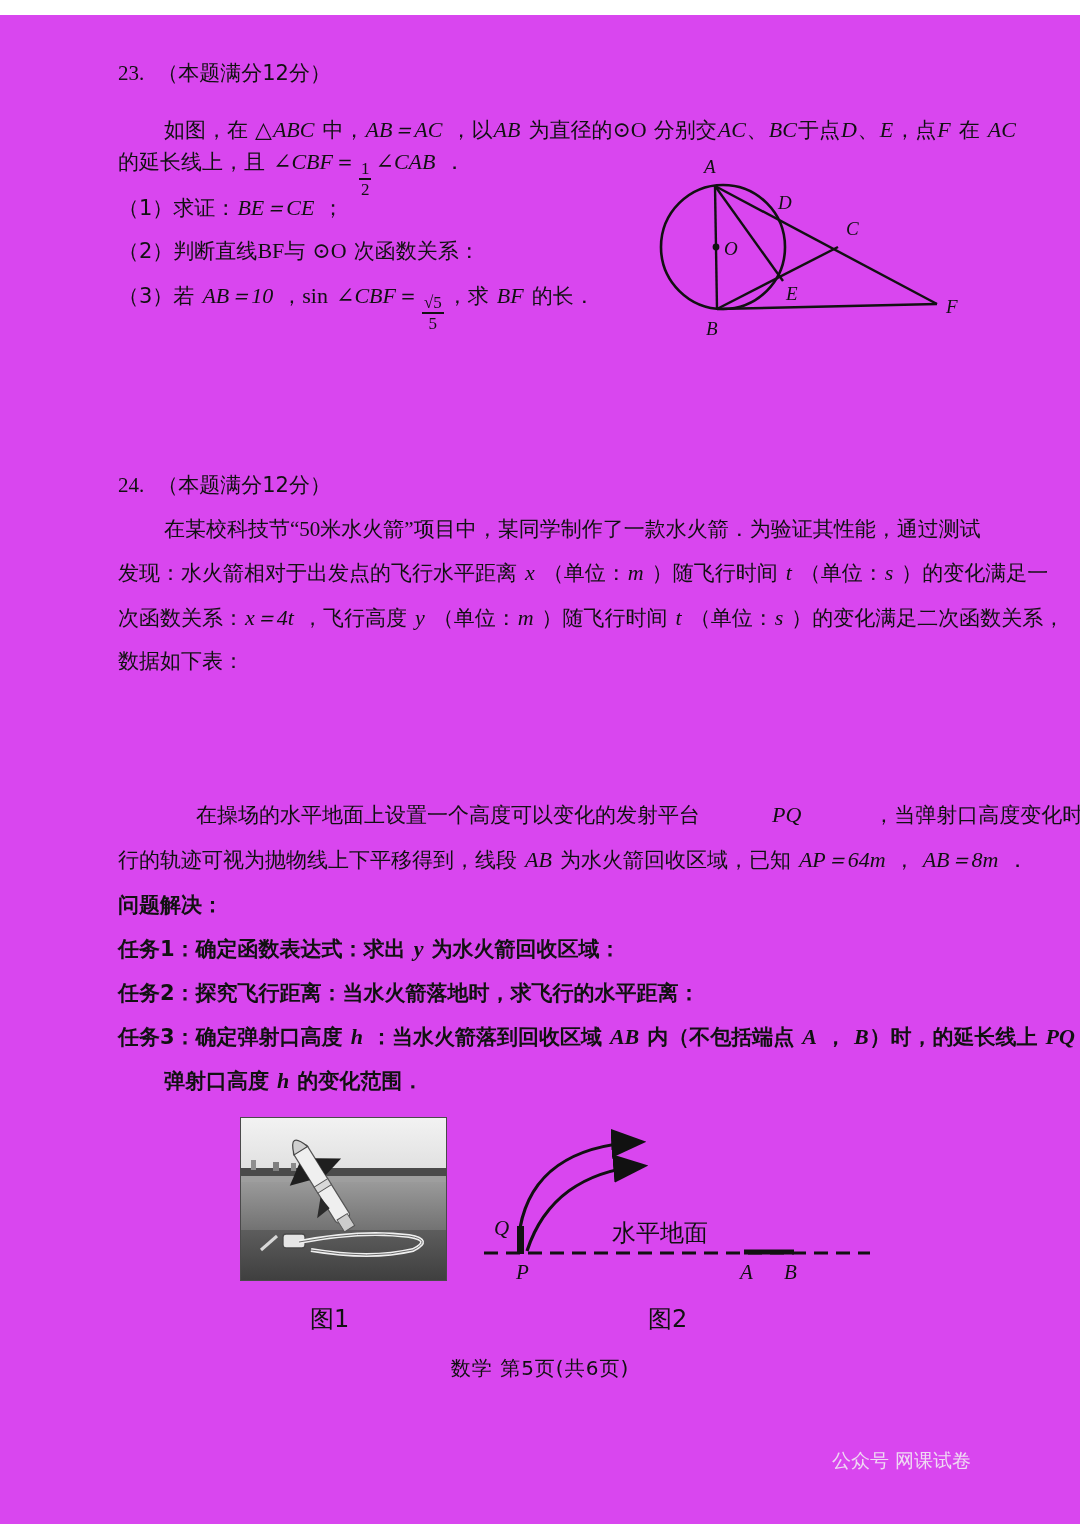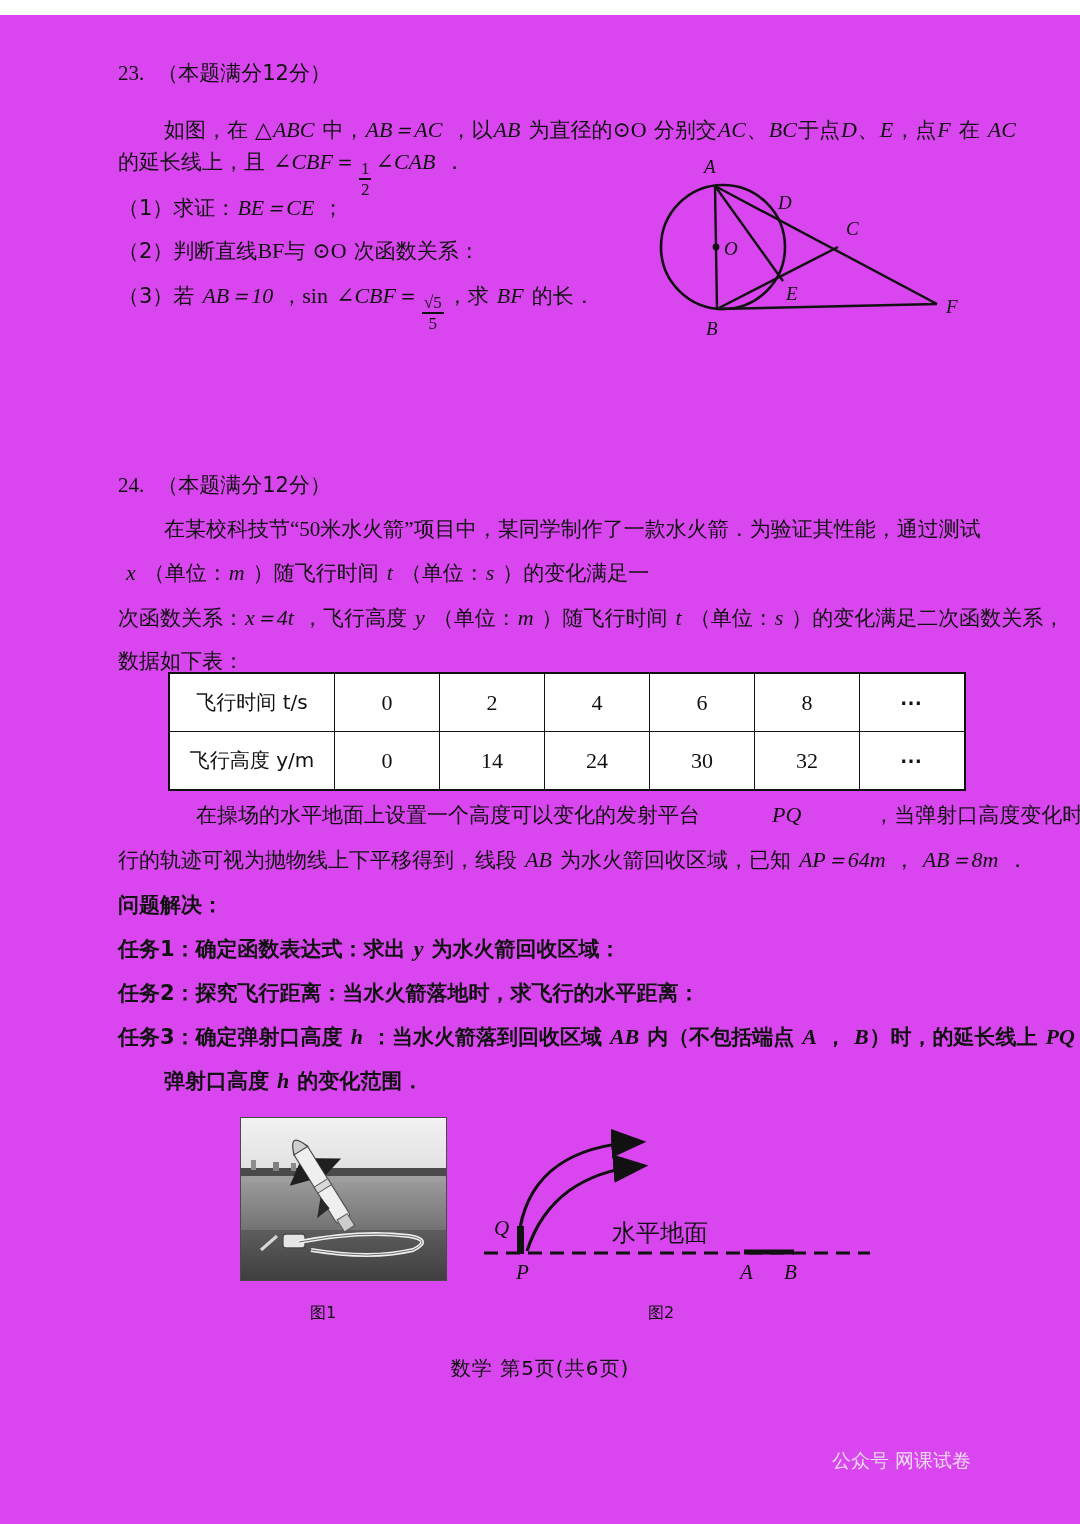--- a/index.html
+++ b/index.html
@@ -107,21 +107,21 @@
     height: 162px;
     border: 1.5px solid #4a4a4a;
     overflow: hidden;
     background: #b9b9b9;
   }
 
   
   .caption {
     position: absolute;
     font-family: "DejaVu Sans", "Liberation Sans", sans-serif;
-    font-size: 16px;
+    font-size: 24px;
   }
   .footer {
     position: absolute;
     left: 0; right: 0;
     top: 1340px;
     text-align: center;
     font-family: "DejaVu Sans", "Liberation Sans", sans-serif;
     font-size: 20px;
     letter-spacing: 1px;
   }
@@ -274,20 +274,21 @@
       <span class="sp2"></span>
       <span>（本题满分12分）</span>
   </div>
 
   <div class="line" style="top:500px;font-family:Liberation Serif, serif;">
     <span class="indent"></span>
       <span>在某校科技节“50米水火箭”项目中，某同学制作了一款水火箭．为验证其性能，通过测试</span>
   </div>
 
   <div class="line" style="top:544px;">
+    <span>发现：水火箭相对于出发点的飞行水平距离</span>
       <span class="sp"></span>
       <i class="m">x</i>
       <span class="sp"></span>
       <span>（单位：</span>
       <i class="m">m</i>
       <span class="sp"></span>
       <span>）随飞行时间</span>
       <span class="sp"></span>
       <i class="m">t</i>
       <span class="sp"></span>
@@ -315,46 +316,20 @@
       <span>（单位：</span>
       <i class="m">s</i>
       <span class="sp"></span>
       <span>）的变化满足二次函数关系，</span>
   </div>
 
   <div class="line" style="top:632px;">
     <span>数据如下表：</span>
   </div>
 
-  <table class="datatable" style="left:168px; top:657px;">
-    <tbody>
-        <tr>
-      <td class="hd">
-        <span>飞行时间 t/s</span>
-      </td>
-      <td class="val">0</td>
-      <td class="val">2</td>
-      <td class="val">4</td>
-      <td class="val">6</td>
-      <td class="val">8</td>
-      <td class="val dots">⋯</td>
-    </tr>
-    <tr>
-      <td class="hd">
-        <span>飞行高度 y/m</span>
-      </td>
-      <td class="val">0</td>
-      <td class="val">14</td>
-      <td class="val">24</td>
-      <td class="val">30</td>
-      <td class="val">32</td>
-      <td class="val dots">⋯</td>
-    </tr>
-  </tbody>
-    </table>
 
   <div class="line" style="top:786px;gap:32px;">
     <span class="indent"></span>
       <span>在操场的水平地面上设置一个高度可以变化的发射平台</span>
       <span class="sp"></span>
       <i class="m">PQ</i>
       <span class="sp"></span>
       <span>，当弹射口高度变化时水火箭飞</span>
   </div>
 

